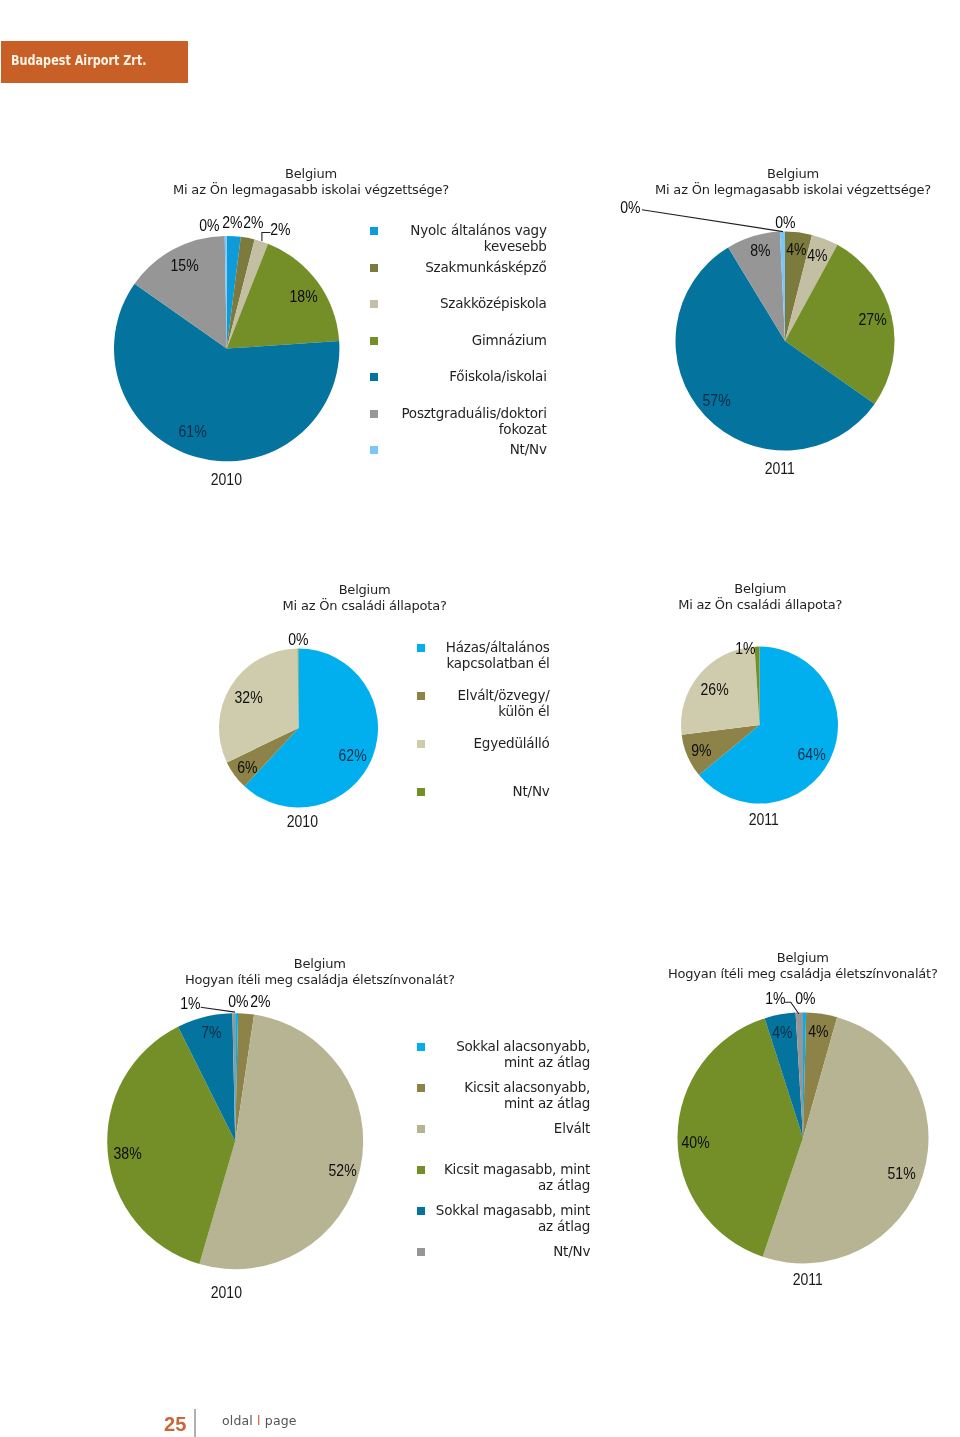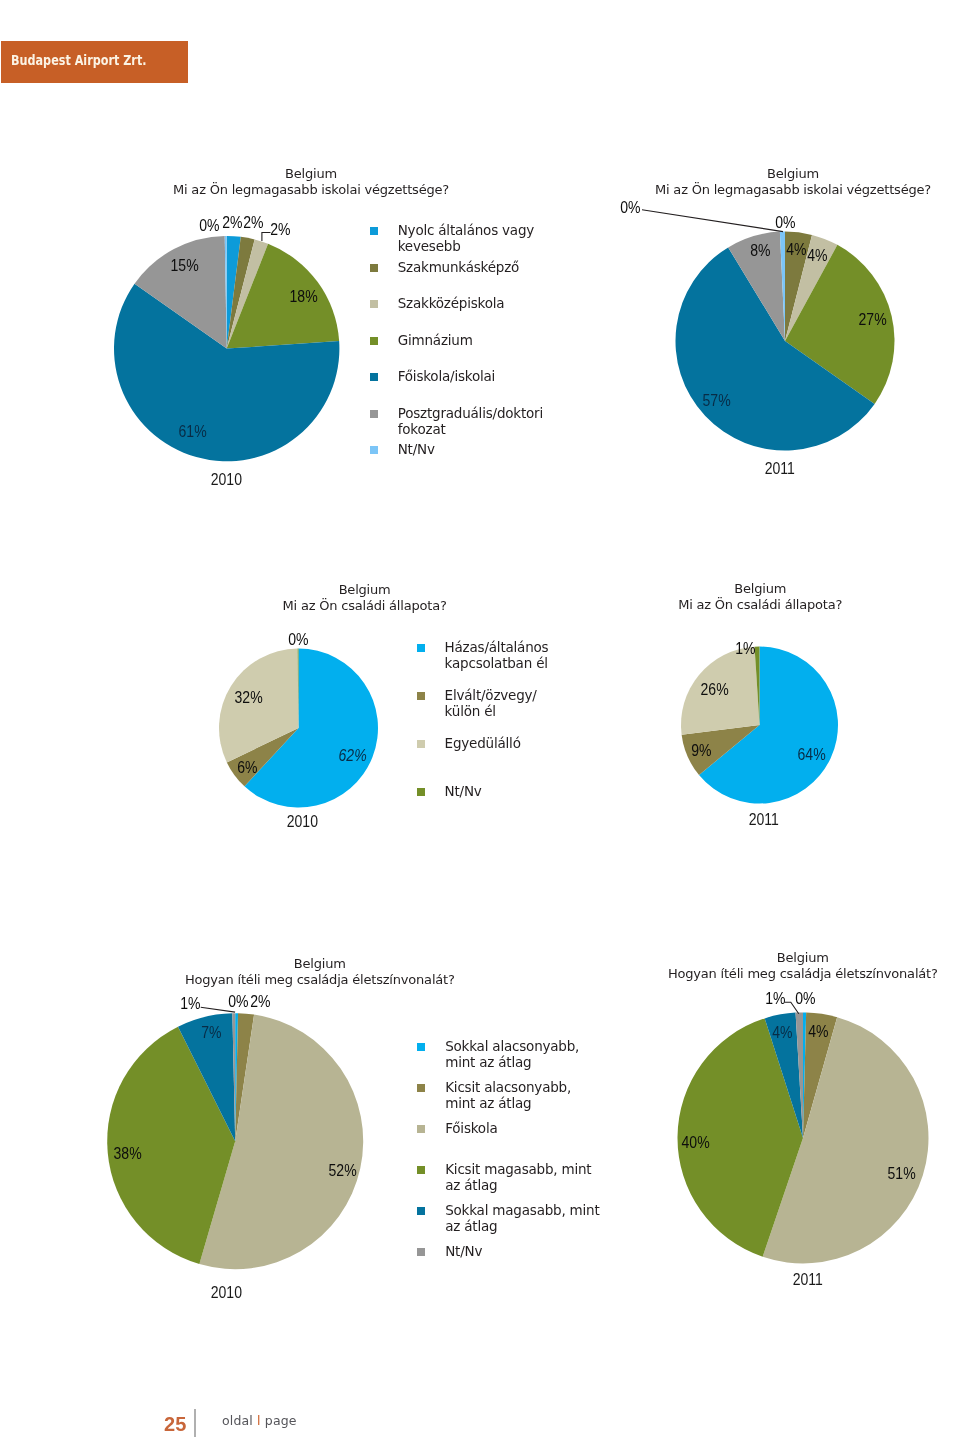--- a/index.html
+++ b/index.html
@@ -21,21 +21,21 @@
 
   .chart{position:absolute;font-family:"DejaVu Sans",sans-serif;}
   .ctitle{position:absolute;text-align:center;font-size:13px;letter-spacing:-0.2px;line-height:16px;color:#231f20;}
   .plabel{position:absolute;font-family:"Liberation Sans",sans-serif;font-size:15.6px;color:#0d0d0d;}
   .plabel>span{display:inline-block;transform:scaleX(0.9);transform-origin:center;}
   .ylabel{position:absolute;font-family:"Liberation Sans",sans-serif;font-size:15.6px;color:#1a1a1a;}
   .ylabel>span{display:inline-block;transform:scaleX(0.9);transform-origin:center;}
   .legend{position:absolute;font-size:13.5px;letter-spacing:-0.2px;line-height:16px;color:#231f20;}
   .lrow{position:absolute;}
   .lsw{position:absolute;left:0;top:2px;width:8px;height:8px;}
-  .ltx{position:absolute;left:28px;top:-3px;display:block;}
+  .ltx{position:absolute;left:17px;top:-3px;display:block;text-align:right;}
 </style>
 </head>
 <body>
 
 <div class="hdr">
   <div class="hdr-orange">
     <span>Budapest Airport Zrt.</span>
   </div>
 </div>
 
@@ -122,21 +122,21 @@
       <div class="ctitle" style="left: 114.6px; top: 582px; width: 500px;">
         <div>Belgium</div>
         <div>Mi az Ön családi állapota?</div>
       </div>
       <svg width="960" height="1437" style="position: absolute; left: 0px; top: 0px; pointer-events: none;">
         <path d="M 298.5 728 L 298.5 648.5 A 79.5 79.5 0 1 1 244.48547321790141 786.3325029165212 Z" fill="#02AFEE"></path>
         <path d="M 298.5 728 L 244.48547321790141 786.3325029165212 A 79.5 79.5 0 0 1 226.82822191713132 762.400671889369 Z" fill="#8D8348"></path>
         <path d="M 298.5 728 L 226.82822191713132 762.400671889369 A 79.5 79.5 0 0 1 297.60251076206305 648.505066116967 Z" fill="#CFCCAE"></path>
         <path d="M 298.5 728 L 297.60251076206305 648.505066116967 A 79.5 79.5 0 0 1 298.5 648.5 Z" fill="#748F28"></path>
       </svg>
-      <div class="plabel" style="left: 312.2px; top: 746.9px; width: 80px; text-align: center; color: rgb(8, 44, 70); font-style: italic;"><span>62%</span></div>
+      <div class="plabel" style="left: 312.2px; top: 746.9px; width: 80px; text-align: center; color: rgb(8, 44, 70);"><span>62%</span></div>
       <div class="plabel" style="left: 207.5px; top: 758.7px; width: 80px; text-align: center;"><span>6%</span></div>
       <div class="plabel" style="left: 209px; top: 689.1px; width: 80px; text-align: center;"><span>32%</span></div>
       <div class="plabel" style="left: 258.2px; top: 630.5px; width: 80px; text-align: center;"><span>0%</span></div>
       <div class="ylabel" style="left: 242px; top: 812.8px; width: 120px; text-align: center;"><span>2010</span></div>
       <div class="legend" style="left: 416.6px; top: 641.6px;">
         <div class="lrow" style="position: absolute; left: 0px; top: 0px; width: 128px;">
           <span class="lsw" style="background: rgb(2, 175, 238); width: 8px; height: 8px;"></span>
           <span class="ltx" style="width: 116px;">Házas/általános kapcsolatban él</span>
         </div>
         <div class="lrow" style="position: absolute; left: 0px; top: 48px; width: 128px;">
@@ -195,21 +195,21 @@
         <div class="lrow" style="position: absolute; left: 0px; top: 0px; width: 168px;">
           <span class="lsw" style="background: rgb(2, 175, 238); width: 8px; height: 8px;"></span>
           <span class="ltx" style="width: 156px;">Sokkal alacsonyabb, mint az átlag</span>
         </div>
         <div class="lrow" style="position: absolute; left: 0px; top: 41px; width: 168px;">
           <span class="lsw" style="background: rgb(141, 131, 72); width: 8px; height: 8px;"></span>
           <span class="ltx" style="width: 156px;">Kicsit alacsonyabb, mint az átlag</span>
         </div>
         <div class="lrow" style="position: absolute; left: 0px; top: 82px; width: 168px;">
           <span class="lsw" style="background: rgb(183, 180, 147); width: 8px; height: 8px;"></span>
-          <span class="ltx" style="width: 156px;">Főiskola</span>
+          <span class="ltx" style="width: 156px;">Elvált</span>
         </div>
         <div class="lrow" style="position: absolute; left: 0px; top: 123px; width: 168px;">
           <span class="lsw" style="background: rgb(116, 143, 40); width: 8px; height: 8px;"></span>
           <span class="ltx" style="width: 156px;">Kicsit magasabb, mint az átlag</span>
         </div>
         <div class="lrow" style="position: absolute; left: 0px; top: 164px; width: 168px;">
           <span class="lsw" style="background: rgb(4, 115, 158); width: 8px; height: 8px;"></span>
           <span class="ltx" style="width: 156px;">Sokkal magasabb, mint az átlag</span>
         </div>
         <div class="lrow" style="position: absolute; left: 0px; top: 205px; width: 168px;">

